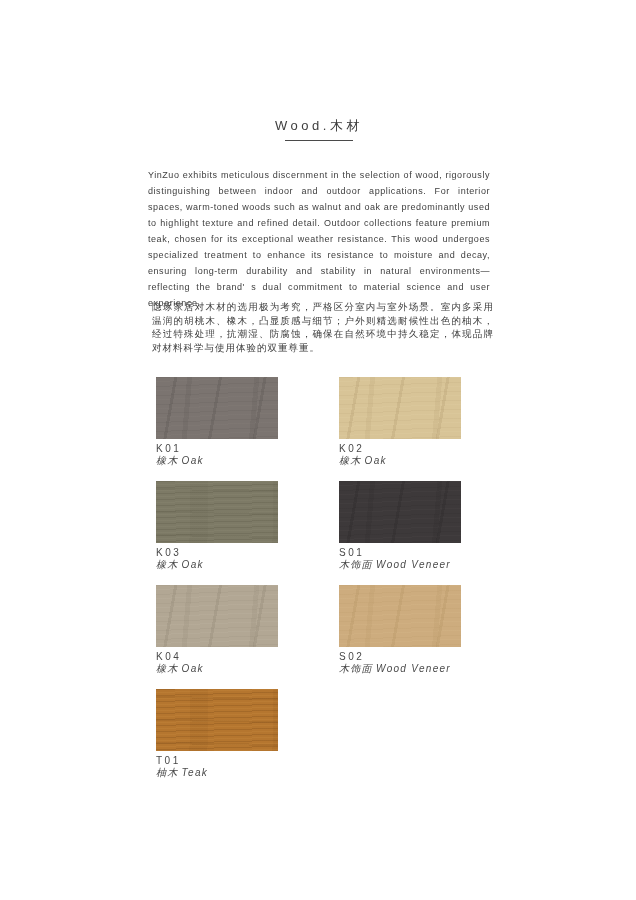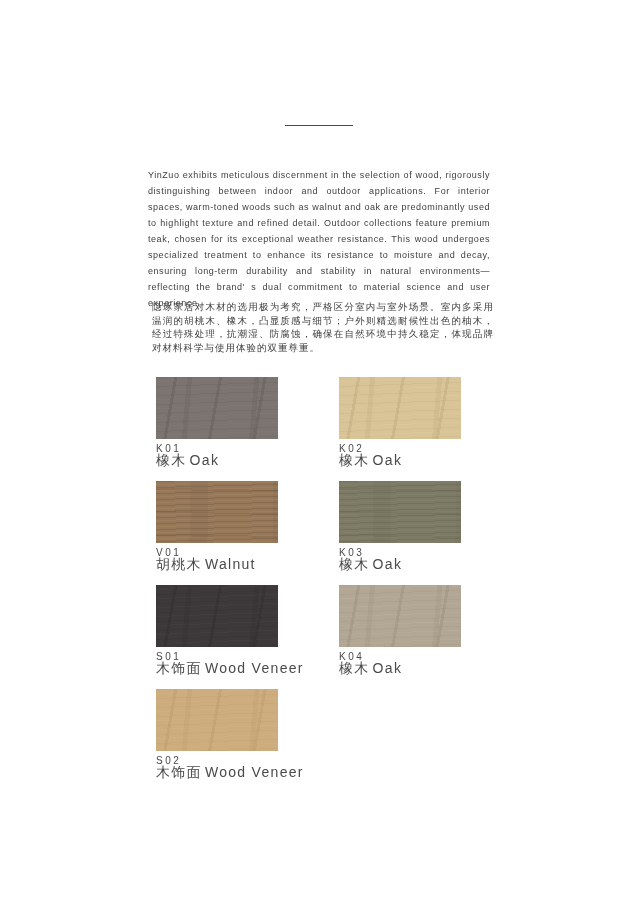--- a/index.html
+++ b/index.html
@@ -75,32 +75,34 @@
         var(--l15) 4px, var(--l15) 5px,
         transparent 5px, transparent 9px);
   }
   .code{
     margin-top:4px;
     font-size:10px;line-height:11px;letter-spacing:2.5px;color:#484848;
     white-space:nowrap;
   }
   .material{
     margin-top:1px;
-    font-size:14px;line-height:11px;letter-spacing:1.3px;color:#4a4a4a;
+    font-size:10px;line-height:11px;letter-spacing:1.3px;color:#4a4a4a;
     white-space:nowrap;
+    font-style:italic;
   }
   .material .cn{margin-right:3px;}
 </style>
 </head>
 <body>
 
 <div class="page">
   <div class="content">
 
     <div class="header">
+      <div class="title">Wood.木材</div>
       <div class="title-underline"></div>
     </div>
 
     <p class="intro-en">YinZuo exhibits meticulous discernment in the selection of wood, rigorously distinguishing between indoor and outdoor applications. For interior spaces, warm-toned woods such as walnut and oak are predominantly used to highlight texture and refined detail. Outdoor collections feature premium teak, chosen for its exceptional weather resistance. This wood undergoes specialized treatment to enhance its resistance to moisture and decay, ensuring long-term durability and stability in natural environments—reflecting the brand' s dual commitment to material science and user experience.</p>
     <p class="intro-cn">隐琢家居对木材的选用极为考究，严格区分室内与室外场景。室内多采用温润的胡桃木、橡木，凸显质感与细节；户外则精选耐候性出色的柚木，经过特殊处理，抗潮湿、防腐蚀，确保在自然环境中持久稳定，体现品牌对材料科学与使用体验的双重尊重。</p>
 
     <div class="swatch-grid">
 
       <div class="cell">
         <div class="swatch grain-diagonal" style="--base: #7b7470; --d35: rgba(80,75,72,0.35); --d25: rgba(80,75,72,0.25); --d20: rgba(80,75,72,0.2); --d15: rgba(80,75,72,0.15); --d12: rgba(80,75,72,0.12); --l20: rgba(141,134,128,0.2); --l15: rgba(141,134,128,0.15);"></div>
@@ -108,25 +110,20 @@
         <div class="material"><span class="cn">橡木</span><span class="en">Oak</span></div>
       </div>
 
 
       <div class="cell">
         <div class="swatch grain-diagonal" style="--base: #d8c497; --d35: rgba(171,147,103,0.35); --d25: rgba(171,147,103,0.25); --d20: rgba(171,147,103,0.2); --d15: rgba(171,147,103,0.15); --d12: rgba(171,147,103,0.12); --l20: rgba(230,215,174,0.2); --l15: rgba(230,215,174,0.15);"></div>
         <div class="code">K02</div>
         <div class="material"><span class="cn">橡木</span><span class="en">Oak</span></div>
       </div>
 
-      <div class="cell">
-        <div class="swatch grain-horizontal" style="--base: #97795a; --d35: rgba(106,83,60,0.35); --d25: rgba(106,83,60,0.25); --d20: rgba(106,83,60,0.2); --d15: rgba(106,83,60,0.15); --d12: rgba(106,83,60,0.12); --l20: rgba(183,148,112,0.2); --l15: rgba(183,148,112,0.15);"></div>
-        <div class="code">V01</div>
-        <div class="material"><span class="cn">胡桃木</span><span class="en">Walnut</span></div>
-      </div>
 
       <div class="cell">
         <div class="swatch grain-horizontal" style="--base: #7d7a66; --d35: rgba(97,94,75,0.35); --d25: rgba(97,94,75,0.25); --d20: rgba(97,94,75,0.2); --d15: rgba(97,94,75,0.15); --d12: rgba(97,94,75,0.12); --l20: rgba(147,144,122,0.2); --l15: rgba(147,144,122,0.15);"></div>
         <div class="code">K03</div>
         <div class="material"><span class="cn">橡木</span><span class="en">Oak</span></div>
       </div>
 
       <div class="cell">
         <div class="swatch grain-diagonal" style="--base: #3d393a; --d35: rgba(38,35,36,0.35); --d25: rgba(38,35,36,0.25); --d20: rgba(38,35,36,0.2); --d15: rgba(38,35,36,0.15); --d12: rgba(38,35,36,0.12); --l20: rgba(88,82,83,0.2); --l15: rgba(88,82,83,0.15);"></div>
         <div class="code">S01</div>
@@ -138,16 +135,21 @@
         <div class="code">K04</div>
         <div class="material"><span class="cn">橡木</span><span class="en">Oak</span></div>
       </div>
 
       <div class="cell">
         <div class="swatch grain-diagonal" style="--base: #cdac7e; --d35: rgba(174,142,92,0.35); --d25: rgba(174,142,92,0.25); --d20: rgba(174,142,92,0.2); --d15: rgba(174,142,92,0.15); --d12: rgba(174,142,92,0.12); --l20: rgba(221,194,148,0.2); --l15: rgba(221,194,148,0.15);"></div>
         <div class="code">S02</div>
         <div class="material"><span class="cn">木饰面</span><span class="en">Wood Veneer</span></div>
       </div>
 
+      <div class="cell">
+        <div class="swatch grain-horizontal" style="--base: #b5762f; --d35: rgba(133,82,28,0.35); --d25: rgba(133,82,28,0.25); --d20: rgba(133,82,28,0.2); --d15: rgba(133,82,28,0.15); --d12: rgba(133,82,28,0.12); --l20: rgba(208,148,70,0.2); --l15: rgba(208,148,70,0.15);"></div>
+        <div class="code">T01</div>
+        <div class="material"><span class="cn">柚木</span><span class="en">Teak</span></div>
+      </div>
 
     </div>
   </div>
 </div>
 
 </body></html>

